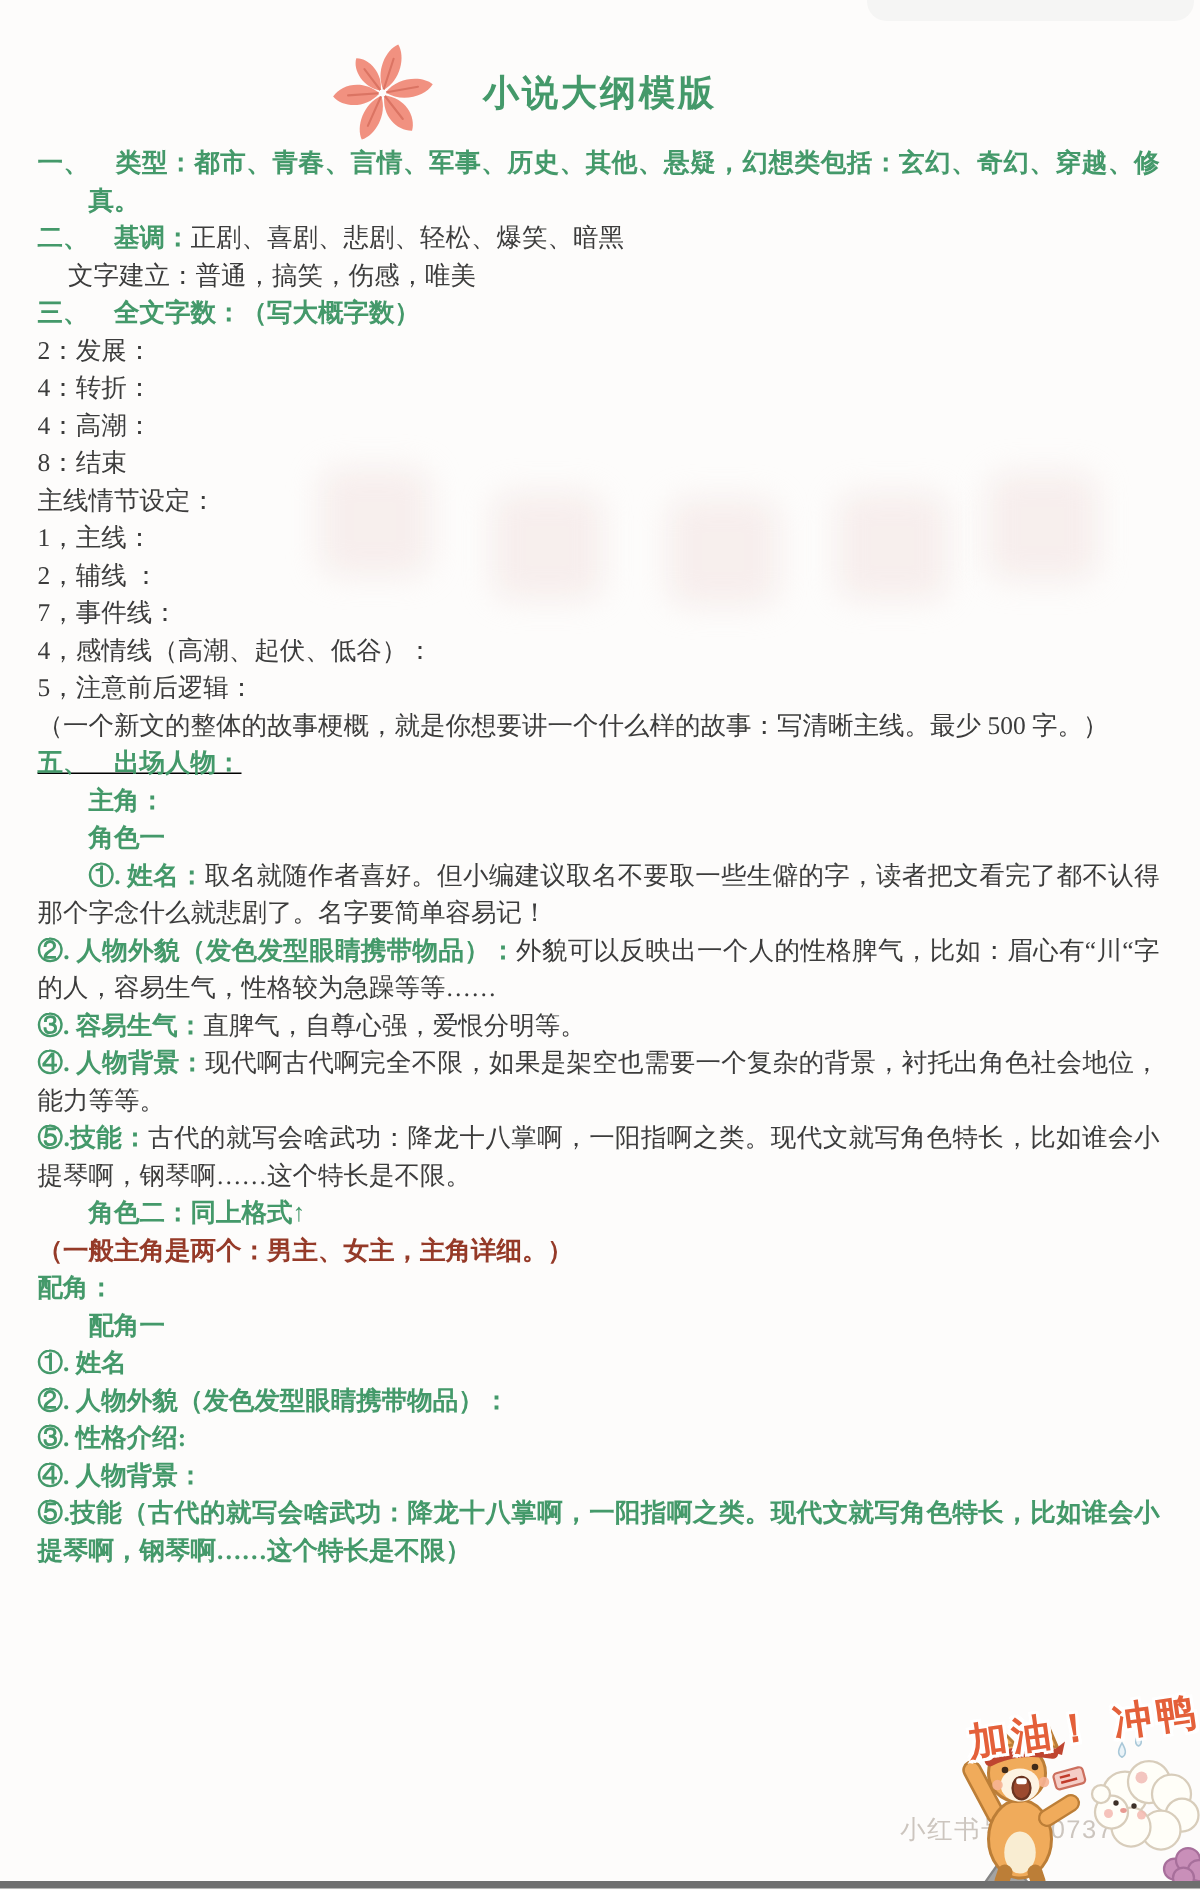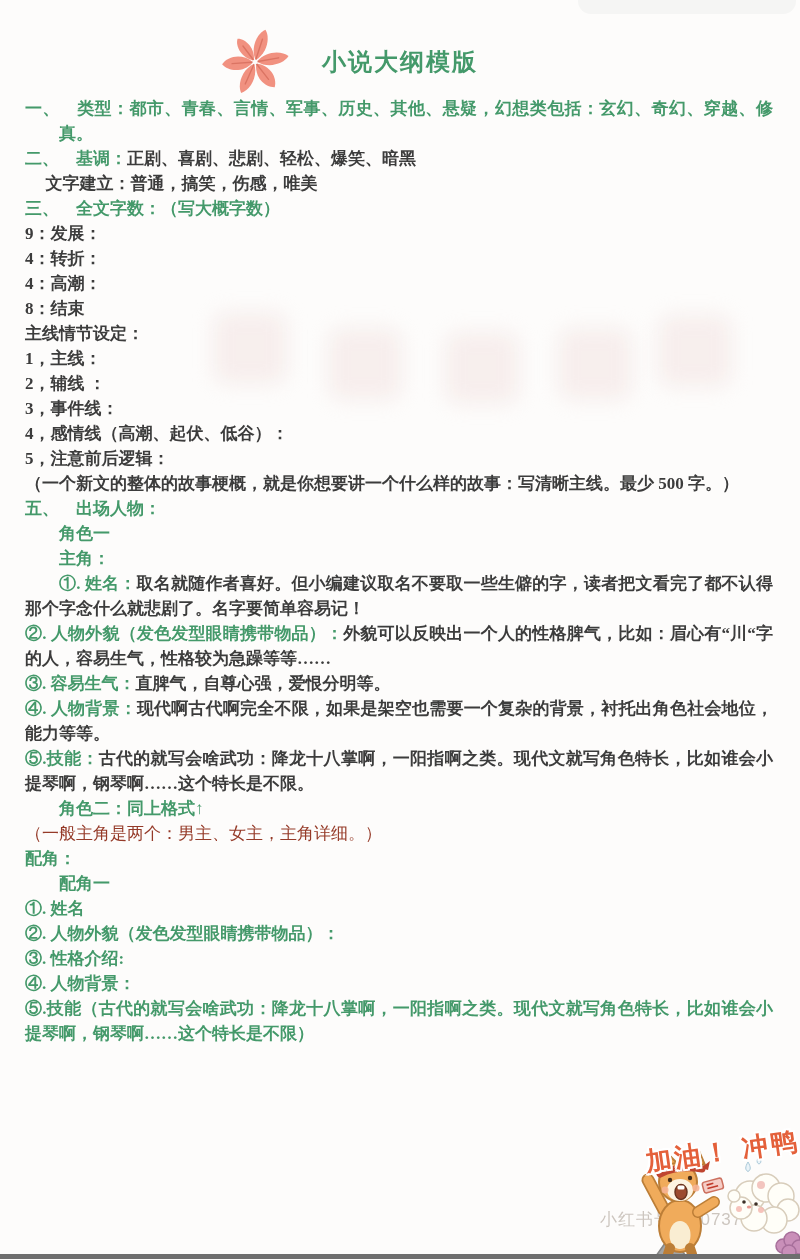--- a/index.html
+++ b/index.html
@@ -16,28 +16,28 @@
   .page-title{
     position:absolute;top:46px;left:0;right:0;text-align:center;
     font-size:24px;font-weight:700;color:var(--green);letter-spacing:2px;
   }
   .doc{
     position:absolute;top:96px;left:25px;width:748px;
     font-size:17px;line-height:25px;text-align:justify;
   }
   .doc p.line{margin:0;}
   .seg-green{color:var(--green);font-weight:700;}
-  .seg-black{color:var(--ink);font-weight:700;}
-  .seg-red{color:var(--red);font-weight:400;}
+  .seg-black{color:var(--ink);font-weight:400;}
+  .seg-red{color:var(--red);font-weight:700;}
   .hang2{padding-left:2em;text-indent:-2em;}
   .ind1{padding-left:1.2em;}
   .ind2all{padding-left:2em;}
   .ind2{text-indent:2em;}
   .mt1{margin-top:25px;}
-  .mt2{margin-top:36px;}
+  .mt2{margin-top:36px;text-decoration:underline;}
   .center-watermark{position:absolute;left:0;top:0;pointer-events:none;}
   .wm-blob{
     position:absolute;width:74px;height:72px;border-radius:14px;
     background:rgba(241,226,223,0.5);filter:blur(10px);
   }
   .xhs-watermark{
     position:absolute;left:600px;top:1208px;z-index:1;
     font-family:"Liberation Sans",sans-serif;
     font-size:17px;color:#c0b8b0;opacity:.8;letter-spacing:1px;white-space:nowrap;
   }
@@ -85,34 +85,34 @@
   <div class="wm-blob" style="left:445px;top:332px;"></div>
   <div class="wm-blob" style="left:558px;top:328px;"></div>
   <div class="wm-blob" style="left:658px;top:315px;"></div>
 </div>
 
 <div class="doc">
     <p class="line hang2"><span class="seg-green">一、　类型：都市、青春、言情、军事、历史、其他、悬疑，幻想类包括：玄幻、奇幻、穿越、修真。</span></p>
     <p class="line hang2"><span class="seg-green">二、　基调：</span><span class="seg-black">正剧、喜剧、悲剧、轻松、爆笑、暗黑</span></p>
     <p class="line ind1"><span class="seg-black">文字建立：普通，搞笑，伤感，唯美</span></p>
     <p class="line "><span class="seg-green">三、　全文字数：（写大概字数）</span></p>
-    <p class="line "><span class="seg-black">9：发展：</span></p>
+    <p class="line "><span class="seg-black">2：发展：</span></p>
     <p class="line "><span class="seg-black">4：转折：</span></p>
     <p class="line "><span class="seg-black">4：高潮：</span></p>
     <p class="line "><span class="seg-black">8：结束</span></p>
     <p class="line "><span class="seg-black">主线情节设定：</span></p>
     <p class="line "><span class="seg-black">1，主线：</span></p>
     <p class="line "><span class="seg-black">2，辅线 ：</span></p>
-    <p class="line "><span class="seg-black">3，事件线：</span></p>
+    <p class="line "><span class="seg-black">7，事件线：</span></p>
     <p class="line "><span class="seg-black">4，感情线（高潮、起伏、低谷）：</span></p>
     <p class="line "><span class="seg-black">5，注意前后逻辑：</span></p>
     <p class="line "><span class="seg-black">（一个新文的整体的故事梗概，就是你想要讲一个什么样的故事：写清晰主线。最少 500 字。）</span></p>
     <p class="line mt2"><span class="seg-green">五、　出场人物：</span></p>
+    <p class="line ind2all"><span class="seg-green">主角：</span></p>
     <p class="line ind2all"><span class="seg-green">角色一</span></p>
-    <p class="line ind2all"><span class="seg-green">主角：</span></p>
     <p class="line ind2"><span class="seg-green">①. 姓名：</span><span class="seg-black">取名就随作者喜好。但小编建议取名不要取一些生僻的字，读者把文看完了都不认得那个字念什么就悲剧了。名字要简单容易记！</span></p>
     <p class="line "><span class="seg-green">②. 人物外貌（发色发型眼睛携带物品）：</span><span class="seg-black">外貌可以反映出一个人的性格脾气，比如：眉心有“川“字的人，容易生气，性格较为急躁等等……</span></p>
     <p class="line "><span class="seg-green">③. 容易生气：</span><span class="seg-black">直脾气，自尊心强，爱恨分明等。</span></p>
     <p class="line "><span class="seg-green">④. 人物背景：</span><span class="seg-black">现代啊古代啊完全不限，如果是架空也需要一个复杂的背景，衬托出角色社会地位，能力等等。</span></p>
     <p class="line "><span class="seg-green">⑤.技能：</span><span class="seg-black">古代的就写会啥武功：降龙十八掌啊，一阳指啊之类。现代文就写角色特长，比如谁会小提琴啊，钢琴啊……这个特长是不限。</span></p>
     <p class="line ind2all"><span class="seg-green">角色二：同上格式↑</span></p>
     <p class="line "><span class="seg-red">（一般主角是两个：男主、女主，主角详细。）</span></p>
     <p class="line "><span class="seg-green">配角：</span></p>
     <p class="line ind2all"><span class="seg-green">配角一</span></p>
     <p class="line "><span class="seg-green">①. 姓名</span></p>

